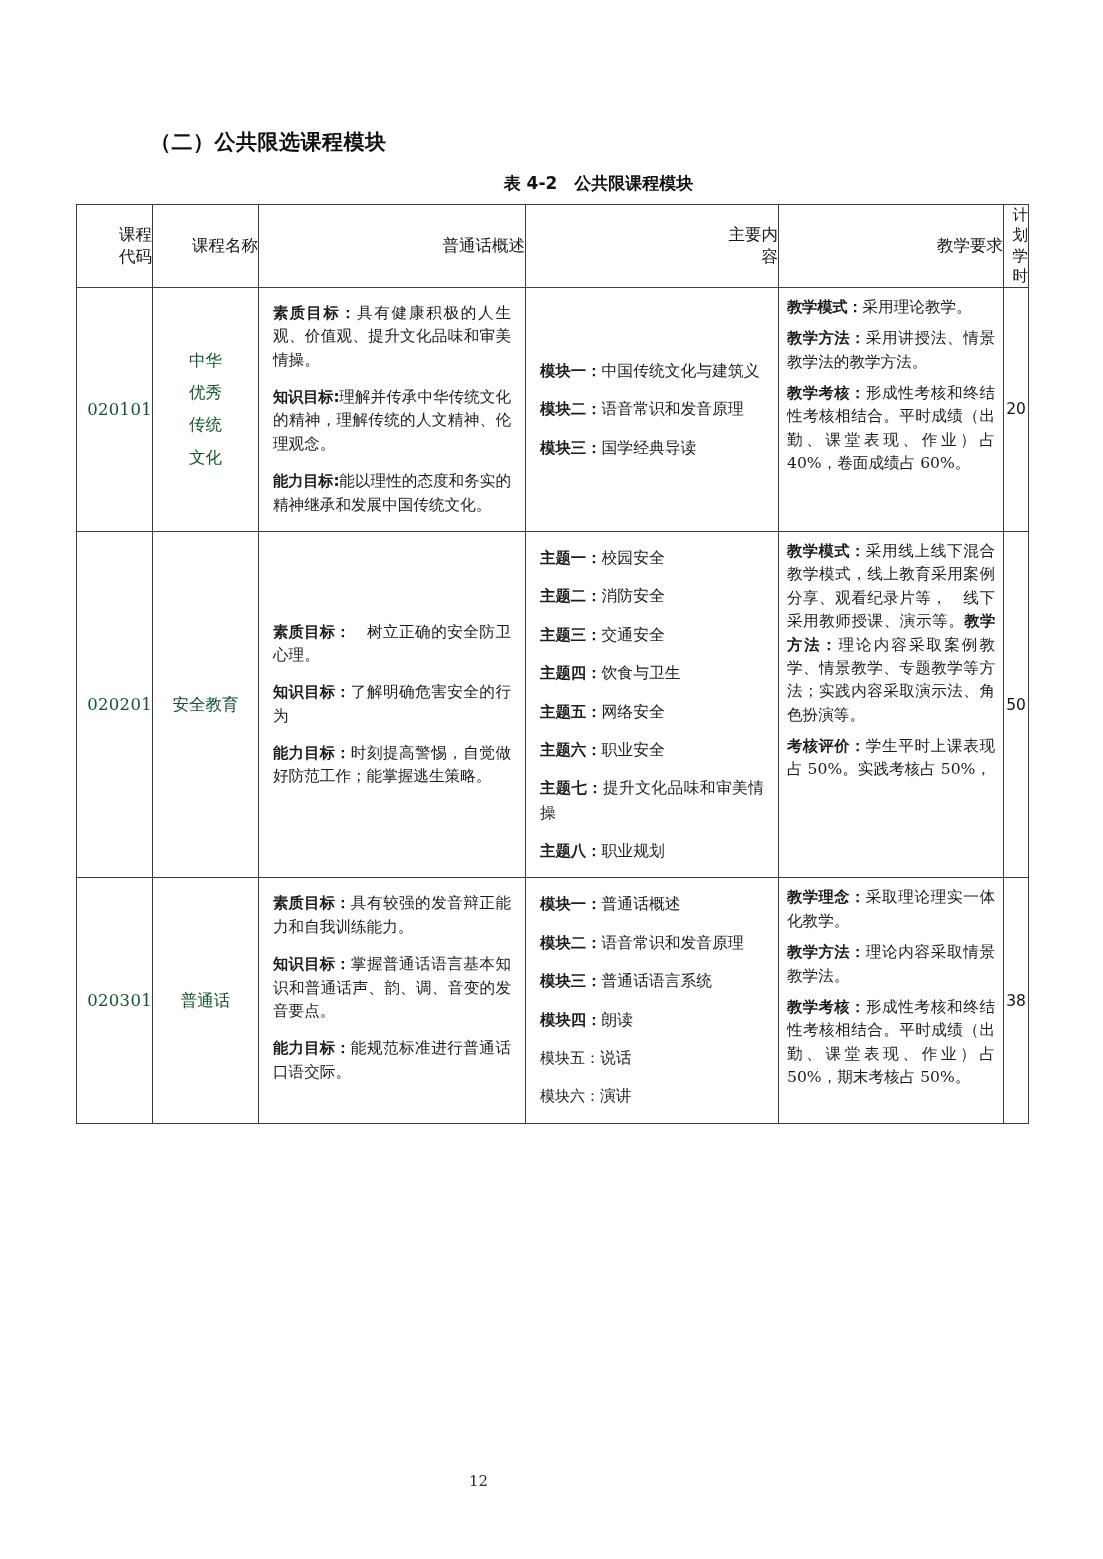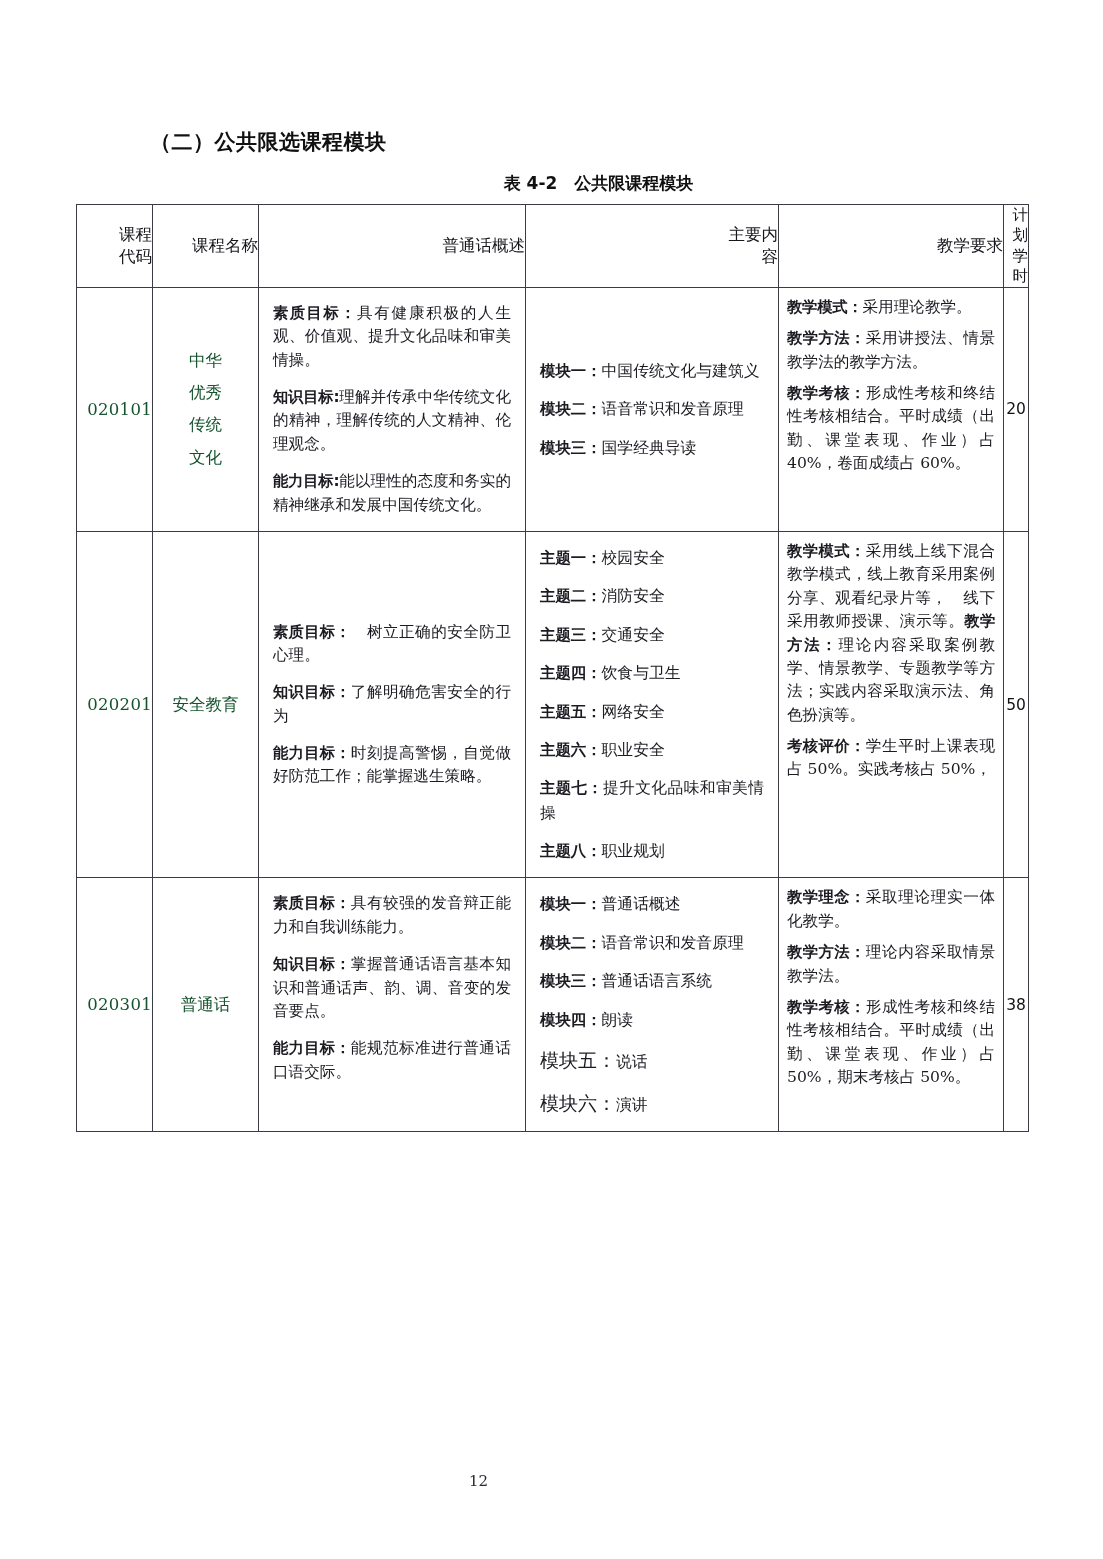--- a/index.html
+++ b/index.html
@@ -144,21 +144,21 @@
   
   .modline { margin: 0; }
   .modline .mk {
     font-weight: bold;
     font-family: "DejaVu Sans", "Liberation Sans", sans-serif;
     font-size: 15.4px;
   }
   .modline .mk-plain {
     font-weight: normal;
     font-family: "DejaVu Serif", "Liberation Serif", serif;
-    font-size: 19px;
+    font-size: 15px;
   }
   .modline .mv { font-size: 15.8px; }
 
   
   .req p { margin: 8px; }
 
   
   .page-number {
     position: absolute;
     left: 0;

